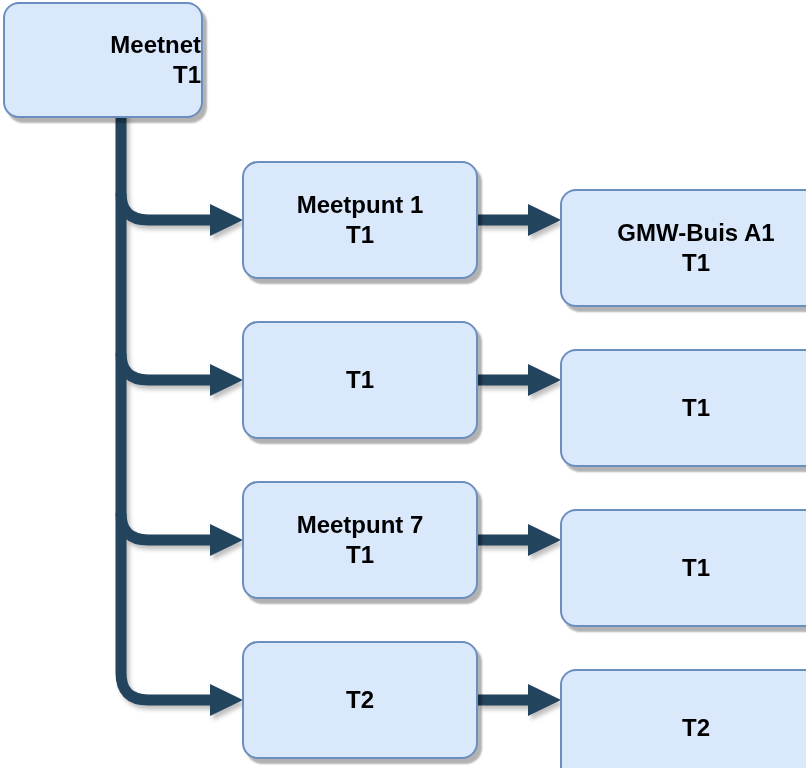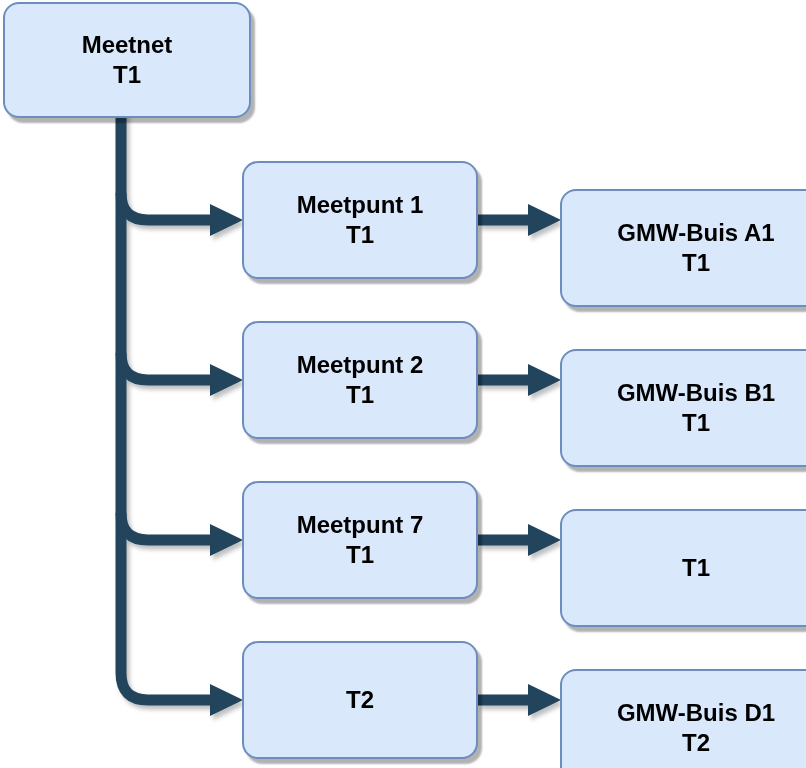--- a/index.html
+++ b/index.html
@@ -40,21 +40,21 @@
     background: var(--node-fill, #dae8fc);
     border: 2px solid var(--node-border, #6c8ebf);
     border-radius: 16px;
     box-shadow: 4px 5px 2px rgba(0,0,0,0.30);
     color: var(--node-text, #000000);
     font-weight: bold;
     font-size: 24px;
     line-height: 30px;
     text-align: center;
   }
-  #node-meetnet   { left: 3px;   top: 2px;   width: 248px; height: 116px; }
+  #node-meetnet   { left: 3px;   top: 2px;   width: 200px; height: 116px; align-items: flex-end; }
   .col-meetpunt   { left: 242px; width: 236px; }
   .col-gmw        { left: 560px; width: 272px; margin-top: 28px; }
   .row            { height: 118px; }
   .row1 { top: 161px; }
   .row2 { top: 321px; }
   .row3 { top: 481px; }
   .row4 { top: 641px; }
 </style>
 </head>
 <body>
@@ -87,40 +87,37 @@
   <div class="node" id="node-meetnet">
     <div>Meetnet</div>
     <div>T1</div>
   </div>
 
   <div class="node col-meetpunt row row1">
     <div>Meetpunt 1</div>
     <div>T1</div>
   </div>
   <div class="node col-meetpunt row row2">
-    <div>Meetpunt 2</div>
     <div>T1</div>
   </div>
   <div class="node col-meetpunt row row3">
     <div>Meetpunt 7</div>
     <div>T1</div>
   </div>
   <div class="node col-meetpunt row row4">
     <div>T2</div>
   </div>
 
   <div class="node col-gmw row row1">
     <div>GMW-Buis A1</div>
     <div>T1</div>
   </div>
   <div class="node col-gmw row row2">
-    <div>GMW-Buis B1</div>
     <div>T1</div>
   </div>
   <div class="node col-gmw row row3">
     <div>T1</div>
   </div>
   <div class="node col-gmw row row4">
-    <div>GMW-Buis D1</div>
     <div>T2</div>
   </div>
 
 </div>
 
 </body></html>

